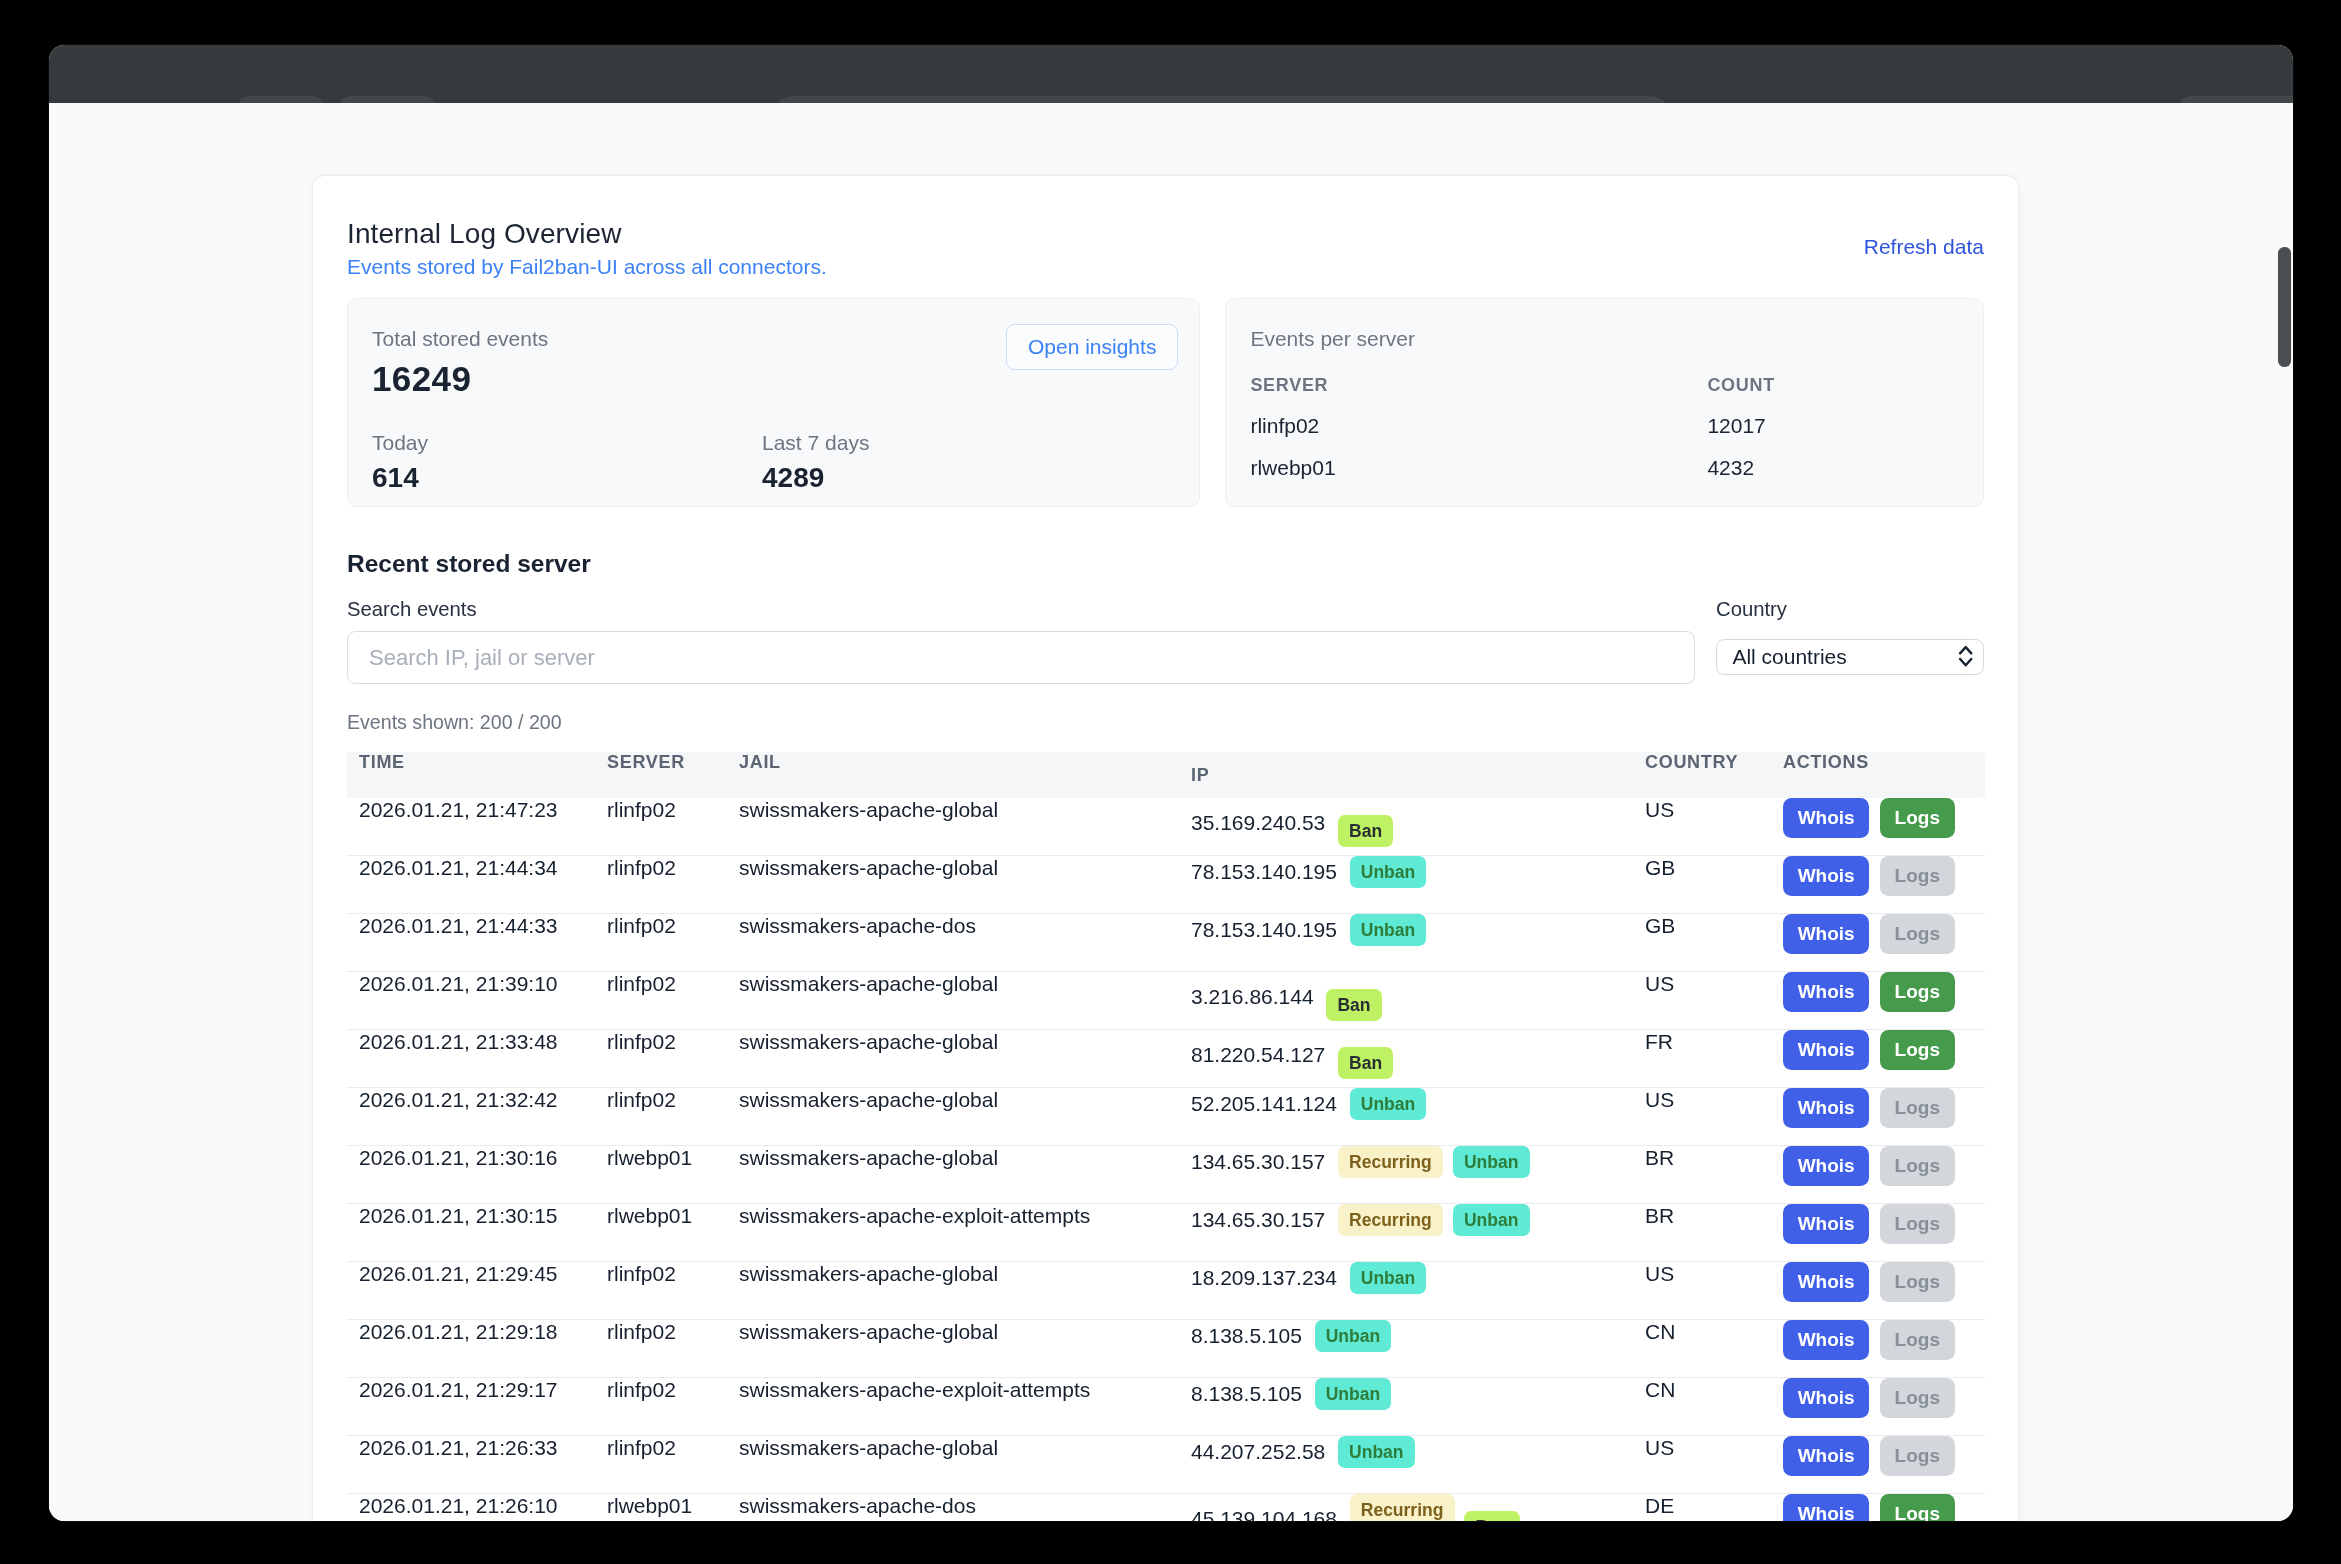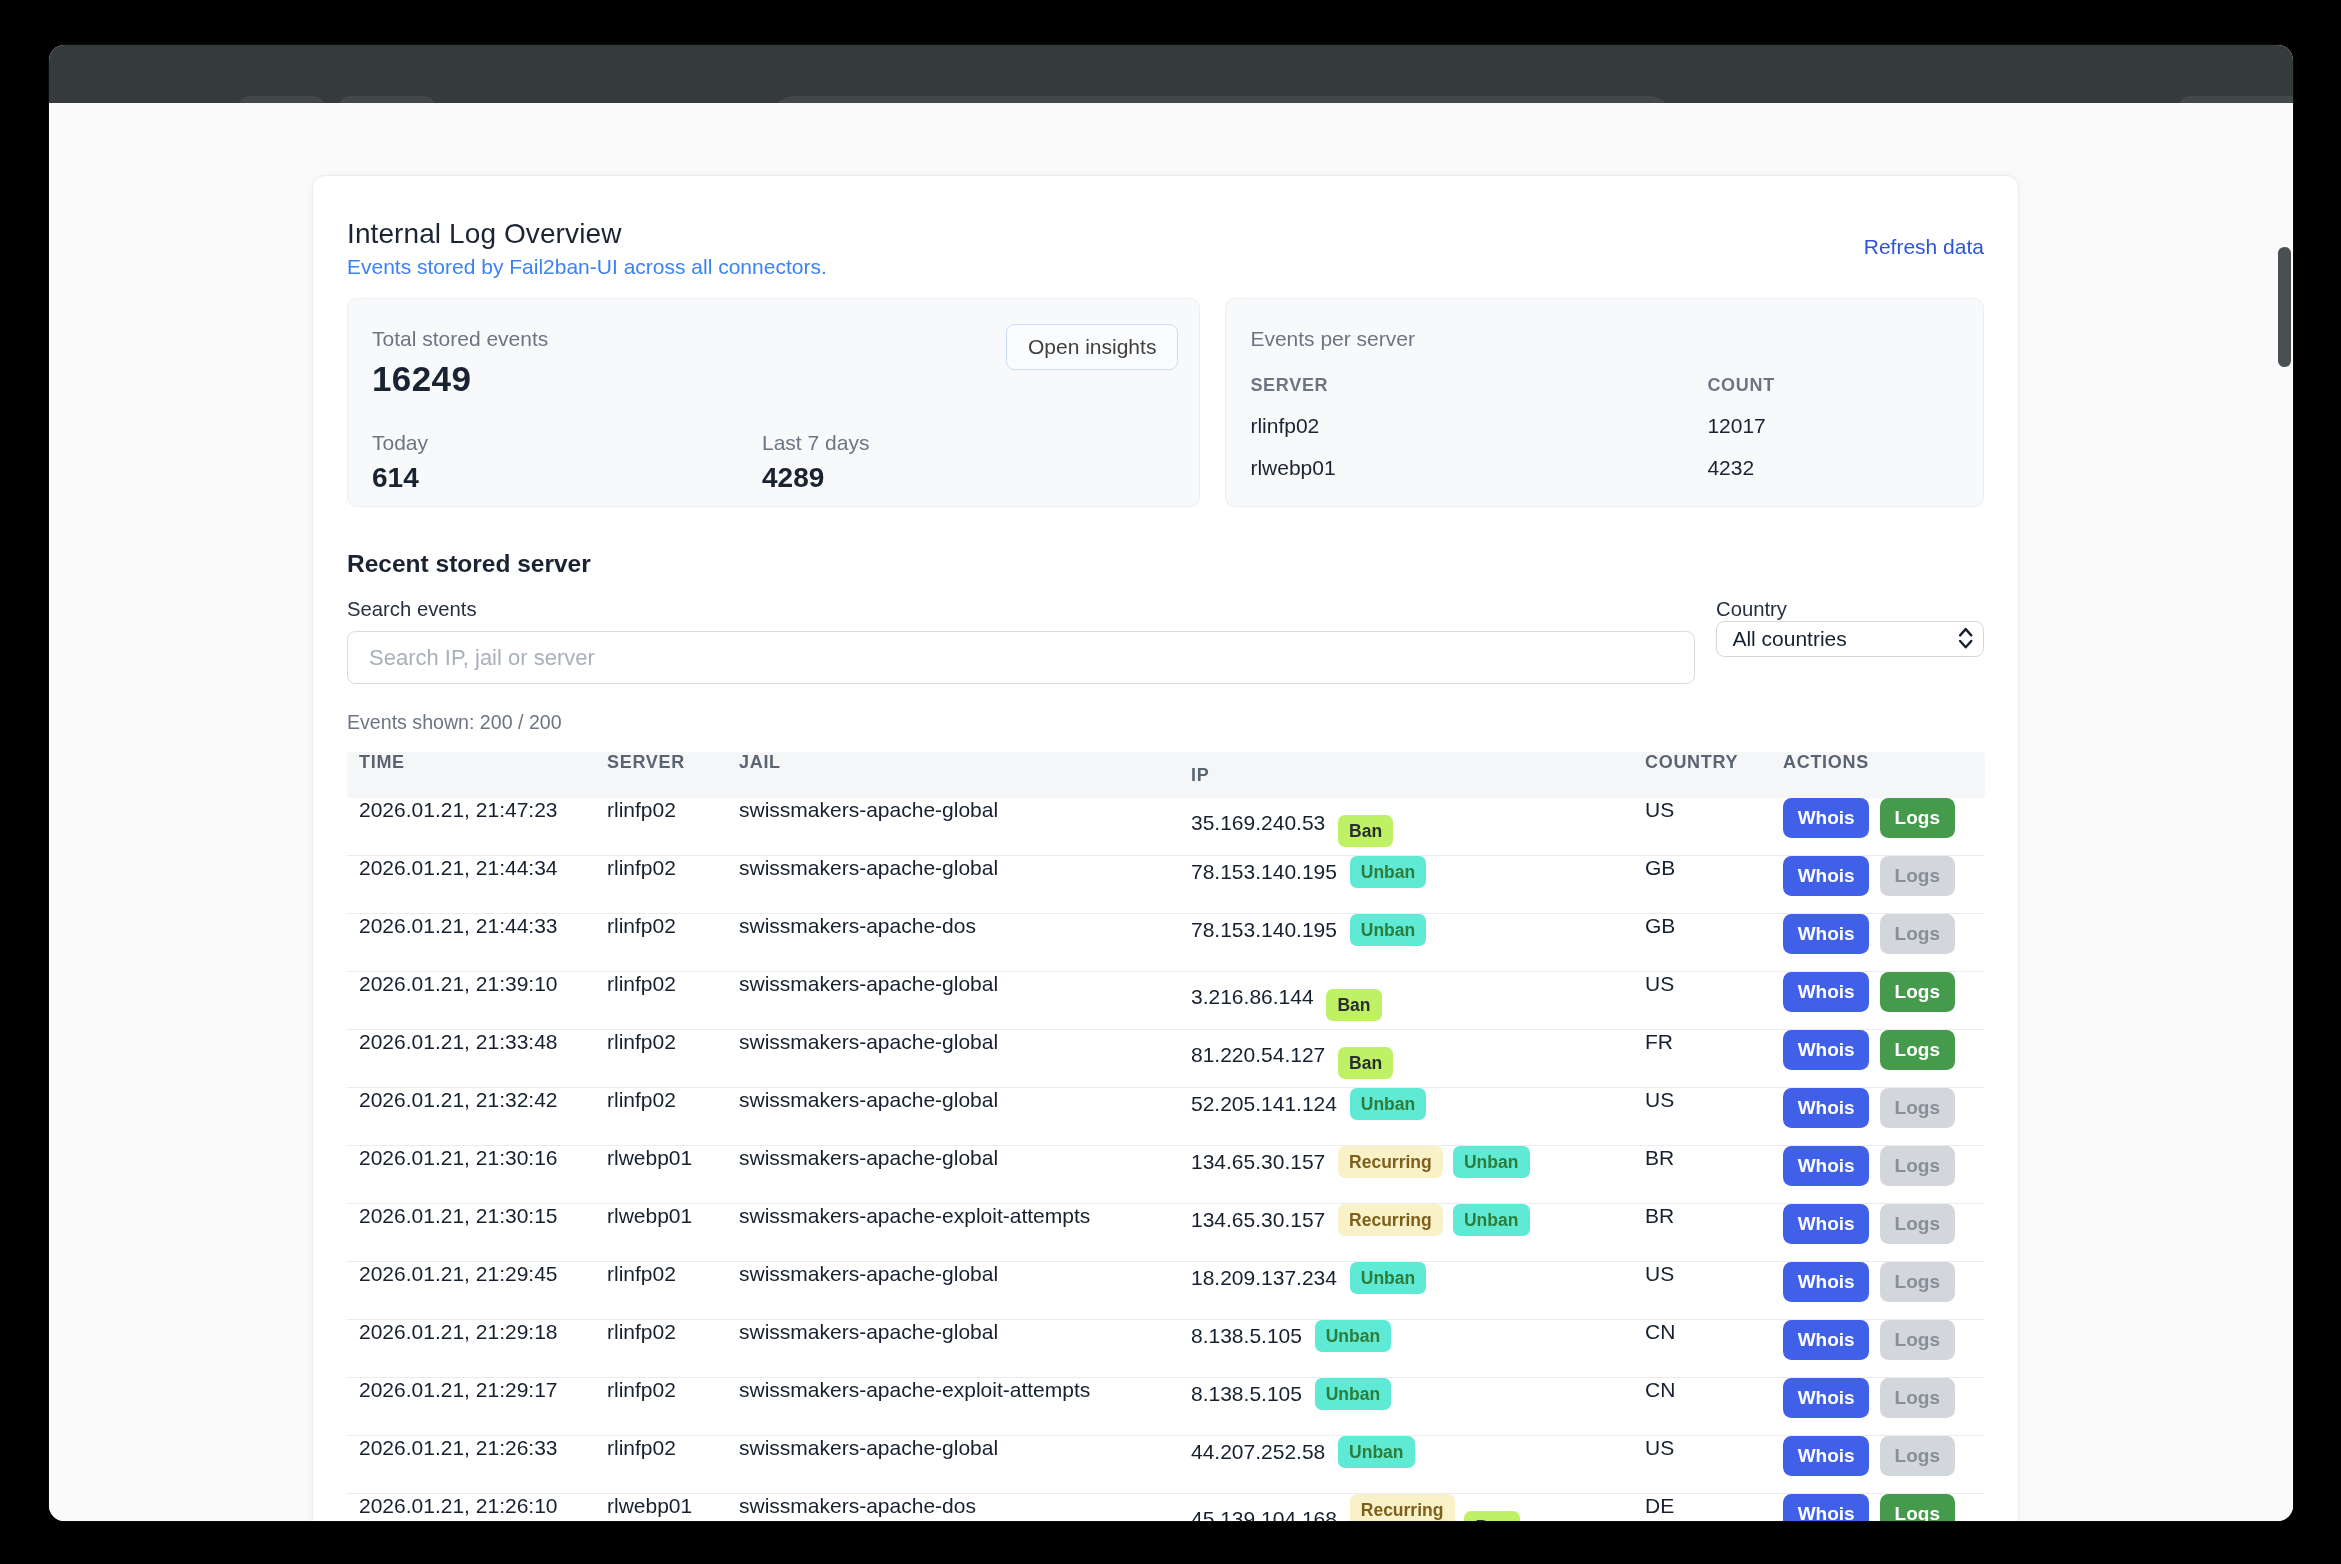--- a/index.html
+++ b/index.html
@@ -50,40 +50,40 @@
   
   .stats-row { display:flex; gap:25px; margin-top:18px; }
   .stat-card { background:#f8f9fa; border:0.7px solid #eceef1; border-radius:9.8px; height:209px;
                position:relative; padding:28px 24px; }
   .stat-card.left { width:906px; }
   .stat-card.right { width:805px; }
   .stat-label { font-size:21px; color:#6d7583; }
   .stat-value-big { margin-top:8.4px; font-size:35px; font-weight:700; color:#1a2332; letter-spacing:0.4px; }
   .open-insights { position:absolute; top:25px; right:21px; height:46px; padding:0 21px;
                    background:#fbfcfe; border:1.4px solid #cbdcf5; border-radius:8.4px;
-                   font-family:inherit; font-size:21px; color:#404040; cursor:pointer; }
+                   font-family:inherit; font-size:21px; color:#3b82f6; cursor:pointer; }
   .stat-sub-row { display:flex; margin-top:32px; }
   .stat-sub { width:390px; }
   .stat-sub-value { margin-top:7px; font-size:28px; font-weight:700; color:#1a2332; }
 
   .ps-header { display:flex; margin-top:24px; }
   .ps-row { display:flex; margin-top:18px; }
   .ps-col-server { width:457px; }
   .ps-h { font-size:18px; font-weight:700; color:#6d7583; letter-spacing:0.7px; }
   .ps-v { font-size:21px; color:#1a2332; }
 
   
   .section-title { margin-top:43px; font-size:24.5px; font-weight:700; color:#1a2332; }
   .filter-row { display:flex; justify-content:space-between; margin-top:19.6px; }
   .field-label { font-size:20.3px; font-weight:500; color:#27303f; }
   .search-input { margin-top:10.5px; width:1348px; height:53px; border:1.4px solid #d8dbe0; border-radius:8.4px;
                   padding:0 21px; font-family:inherit; font-size:22px; color:#1a2332; background:#fff; outline:none; }
   .search-input::placeholder { color:#a9b0ba; }
   .country-wrap { width:268px; }
-  .country-select { margin-top:0; width:268px; height:36px; border:1.4px solid #d4d7dc; border-radius:8.4px;
+  .country-select { margin-top:18px; width:268px; height:36px; border:1.4px solid #d4d7dc; border-radius:8.4px;
                     background:#fff; display:flex; align-items:center; justify-content:space-between;
                     padding:0 9.8px 0 15.4px; cursor:pointer; }
   .country-select-value { font-size:21px; color:#16202e; }
 
   .events-shown { margin-top:27px; font-size:19.6px; color:#6d7583; }
 
   
   .table { margin-top:18px; width:1638px; }
   .thead { display:flex; background:#f5f6f8; height:46px; border-radius:2.8px; }
   .th { font-size:18px; font-weight:700; color:#5b6472; letter-spacing:0.7px; }

